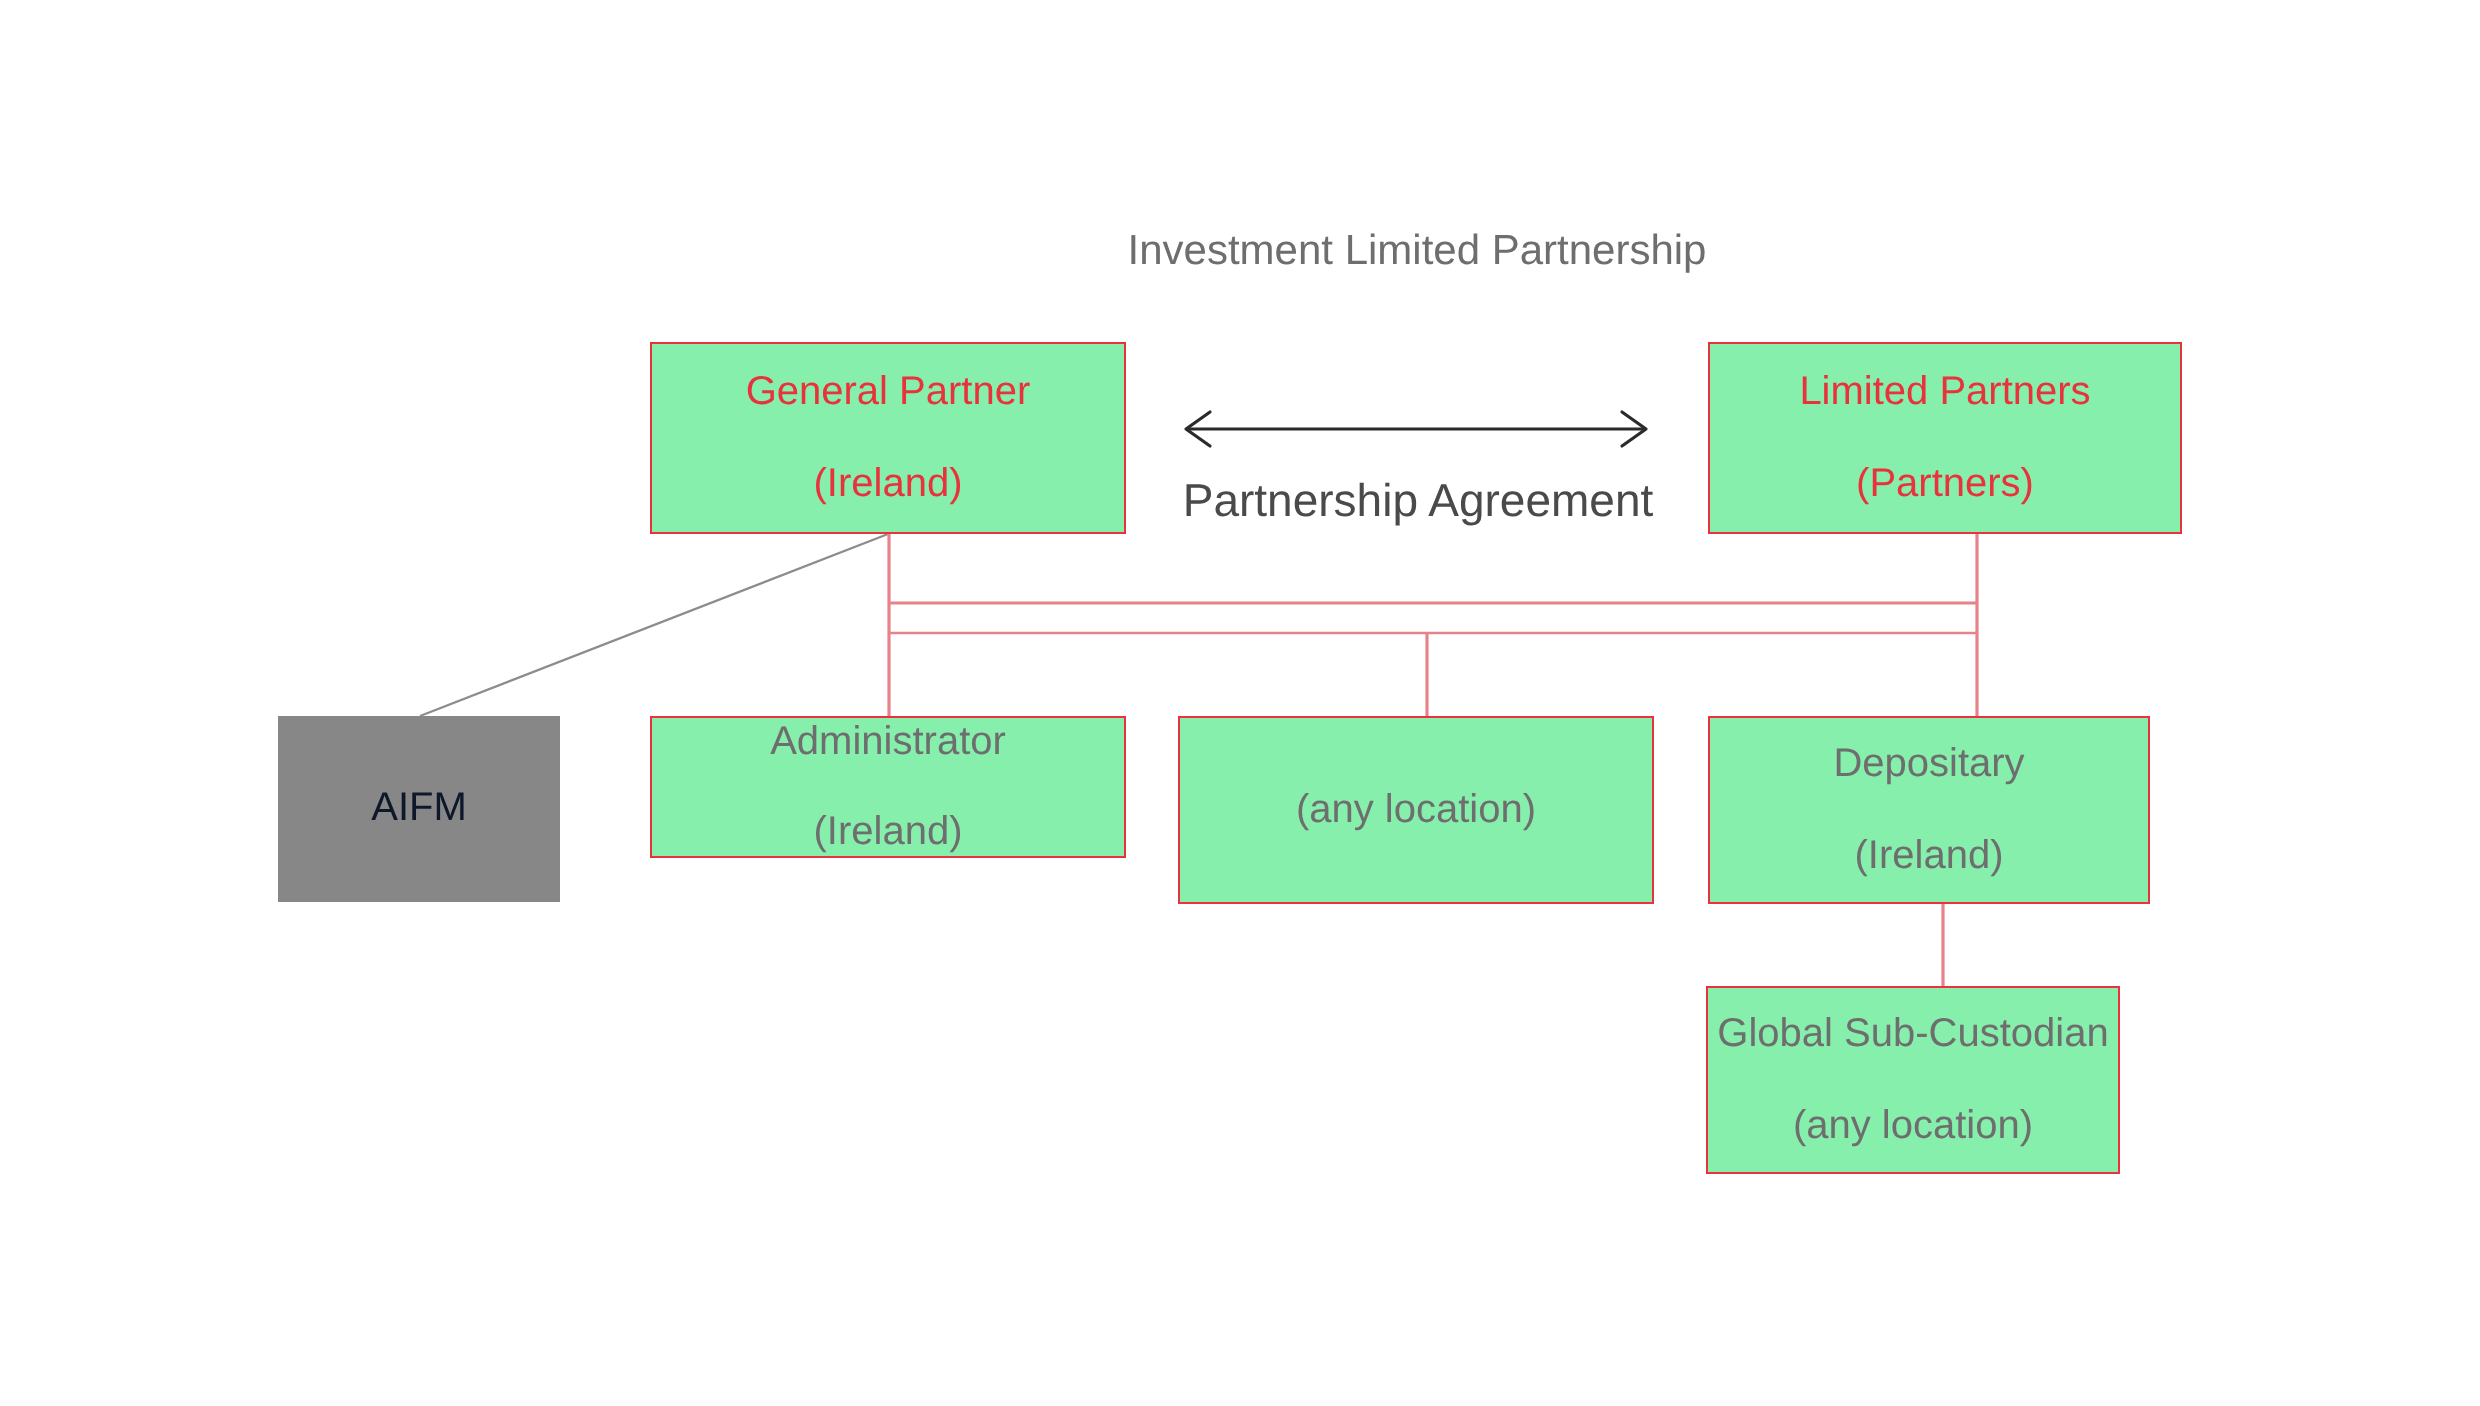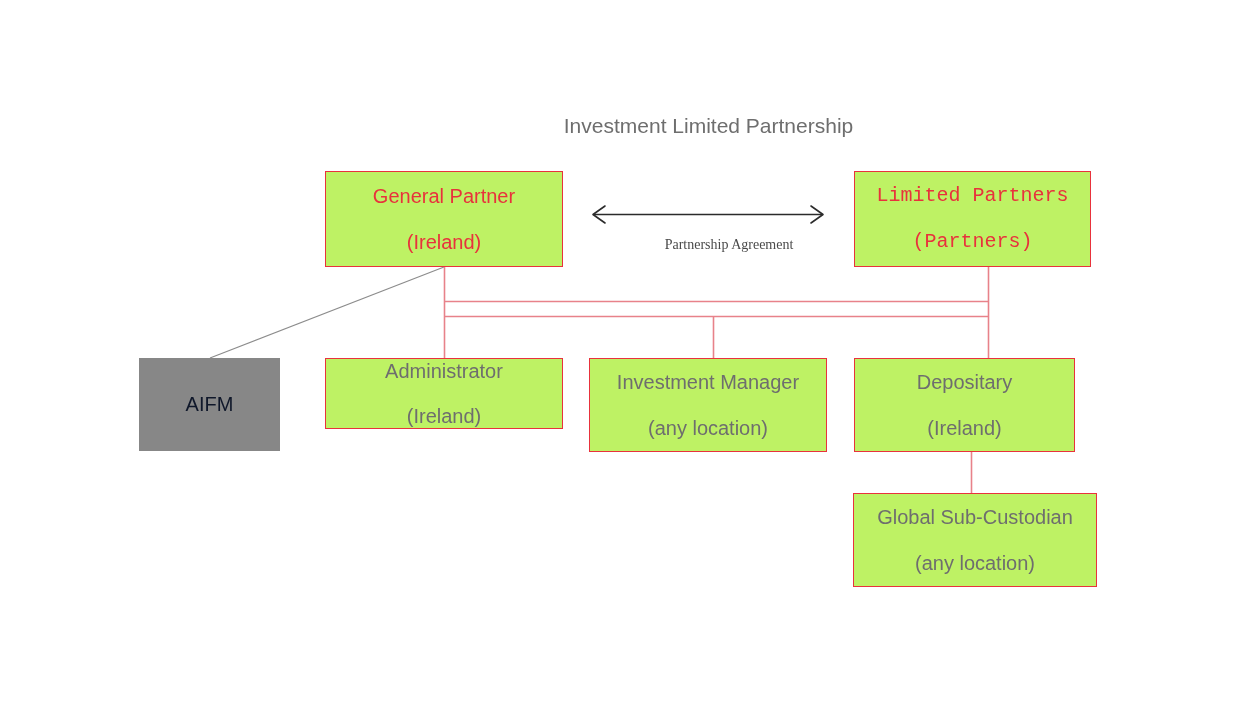--- a/index.html
+++ b/index.html
@@ -34,21 +34,21 @@
     justify-content: center;
     text-align: center;
     line-height: 1.32;
   }
   .node .line1, .node .line2 {
     display: block;
     white-space: nowrap;
   }
   .node-red-border {
     border: 1.6px solid #e8323c;
-    background: #bef264;
+    background: #86efac;
     gap: 19px;
   }
   .txt-red {
     color: #e8323c;
   }
   .txt-gray {
     color: #6e6e6e;
   }
   .node-filled {
     background: #878787;
@@ -96,44 +96,43 @@
     </g>
   </svg>
 
   <div class="title" style="left:0; top:114px; width:1417px; font-size:21px;">Investment Limited Partnership</div>
 
   <div class="node node-red-border txt-red" style="left:325px; top:171px; width:238px; height:96px; font-size:20px;">
     <span class="line1">General Partner</span>
     <span class="line2">(Ireland)</span>
   </div>
 
-  <div class="node node-red-border txt-red" style="left:854px; top:171px; width:237px; height:96px; font-size:20px;font-family:Liberation Mono, monospace;">
+  <div class="node node-red-border txt-red" style="left:854px; top:171px; width:237px; height:96px; font-size:20px;">
     <span class="line1">Limited Partners</span>
     <span class="line2">(Partners)</span>
   </div>
 
-  <div class="edge-label" style="left:552px; top:237px; width:354px; font-size:14px;font-family:Liberation Serif, serif;">Partnership Agreement</div>
+  <div class="edge-label" style="left:532px; top:237px; width:354px; font-size:23px;">Partnership Agreement</div>
 
   <div class="node node-filled" style="left:139px; top:358px; width:141px; height:93px; font-size:20px;">
     <span class="line1">AIFM</span>
   </div>
 
   <div class="node node-red-border txt-gray" style="left:325px; top:358px; width:238px; height:71px; font-size:20px;">
     <span class="line1">Administrator</span>
     <span class="line2">(Ireland)</span>
   </div>
 
   <div class="node node-red-border txt-gray" style="left:589px; top:358px; width:238px; height:94px; font-size:20px;">
-    <span class="line1">Investment Manager</span>
     <span class="line2">(any location)</span>
   </div>
 
   <div class="node node-red-border txt-gray" style="left:854px; top:358px; width:221px; height:94px; font-size:20px;">
     <span class="line1">Depositary</span>
     <span class="line2">(Ireland)</span>
   </div>
 
-  <div class="node node-red-border txt-gray" style="left:853px; top:493px; width:244px; height:94px; font-size:20px;">
+  <div class="node node-red-border txt-gray" style="left:853px; top:493px; width:207px; height:94px; font-size:20px;">
     <span class="line1">Global Sub-Custodian</span>
     <span class="line2">(any location)</span>
   </div>
 
 </div>
 
 </body></html>

